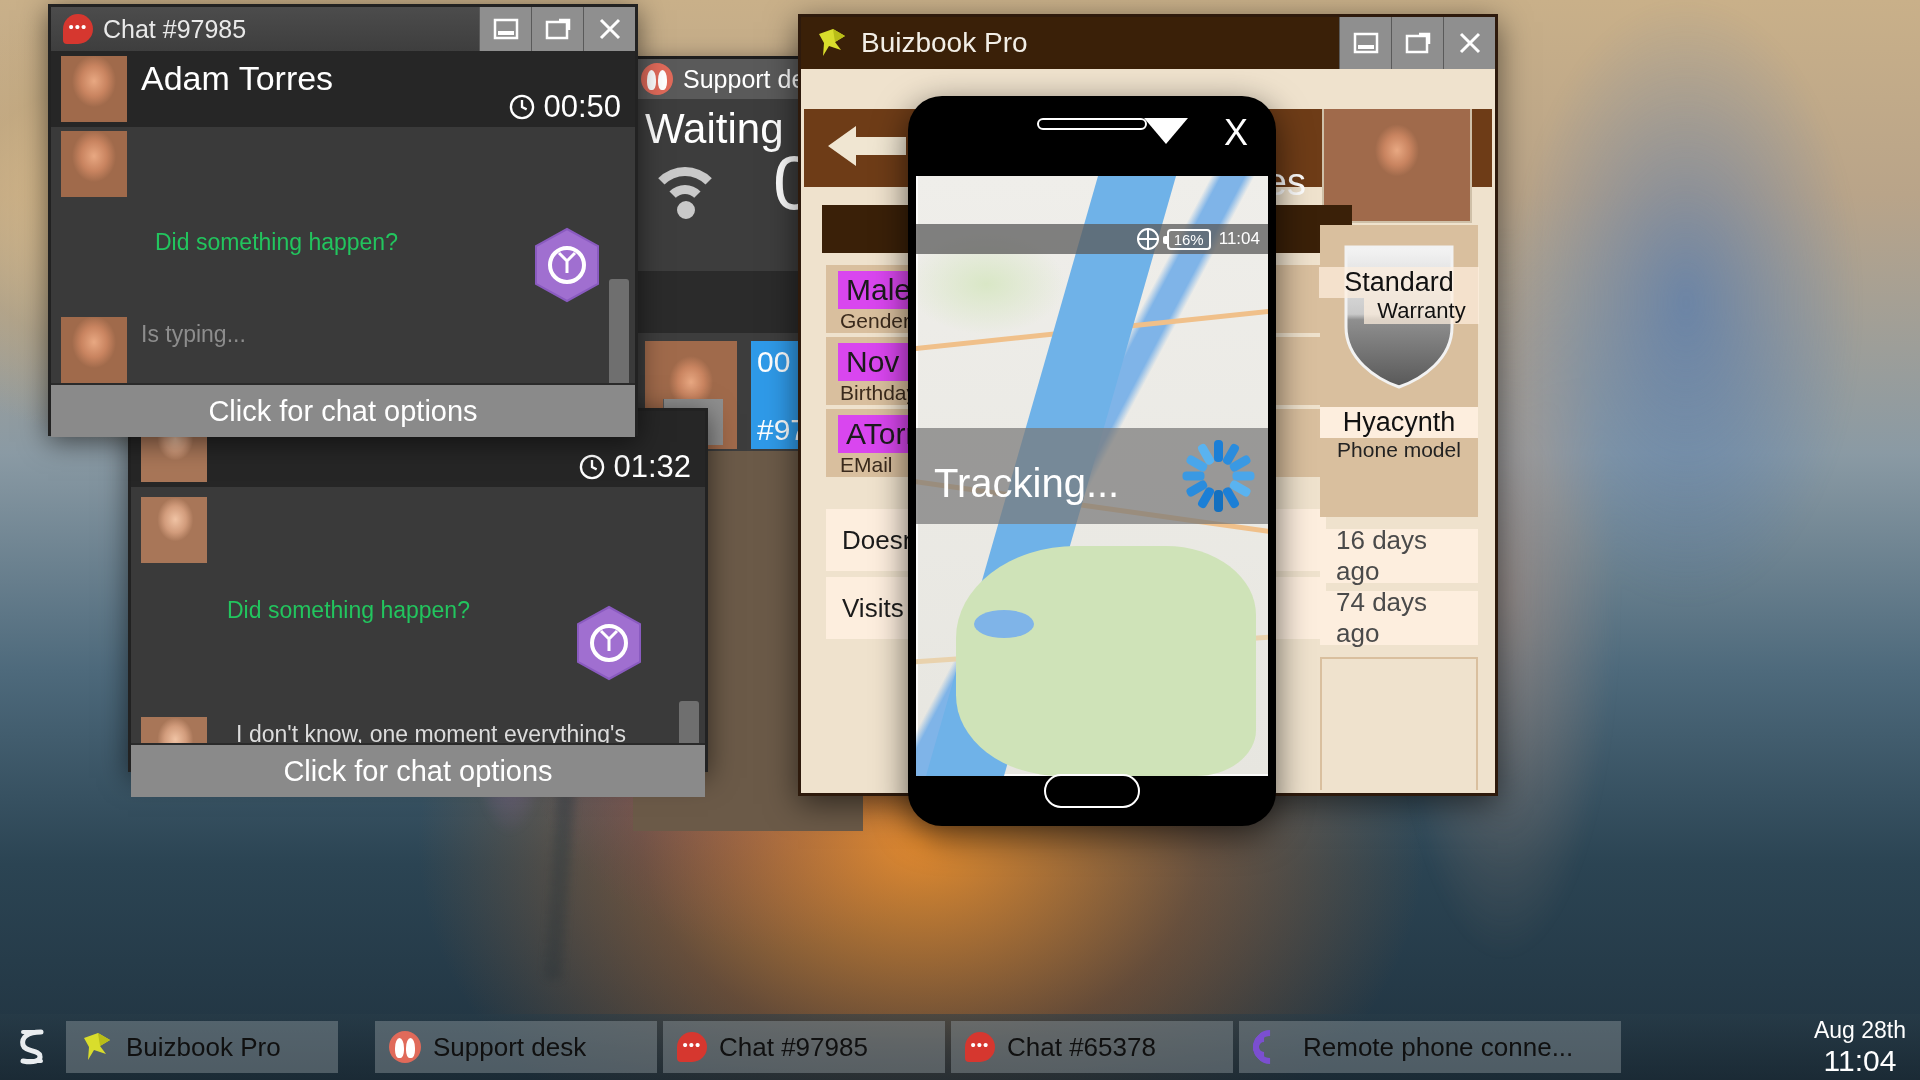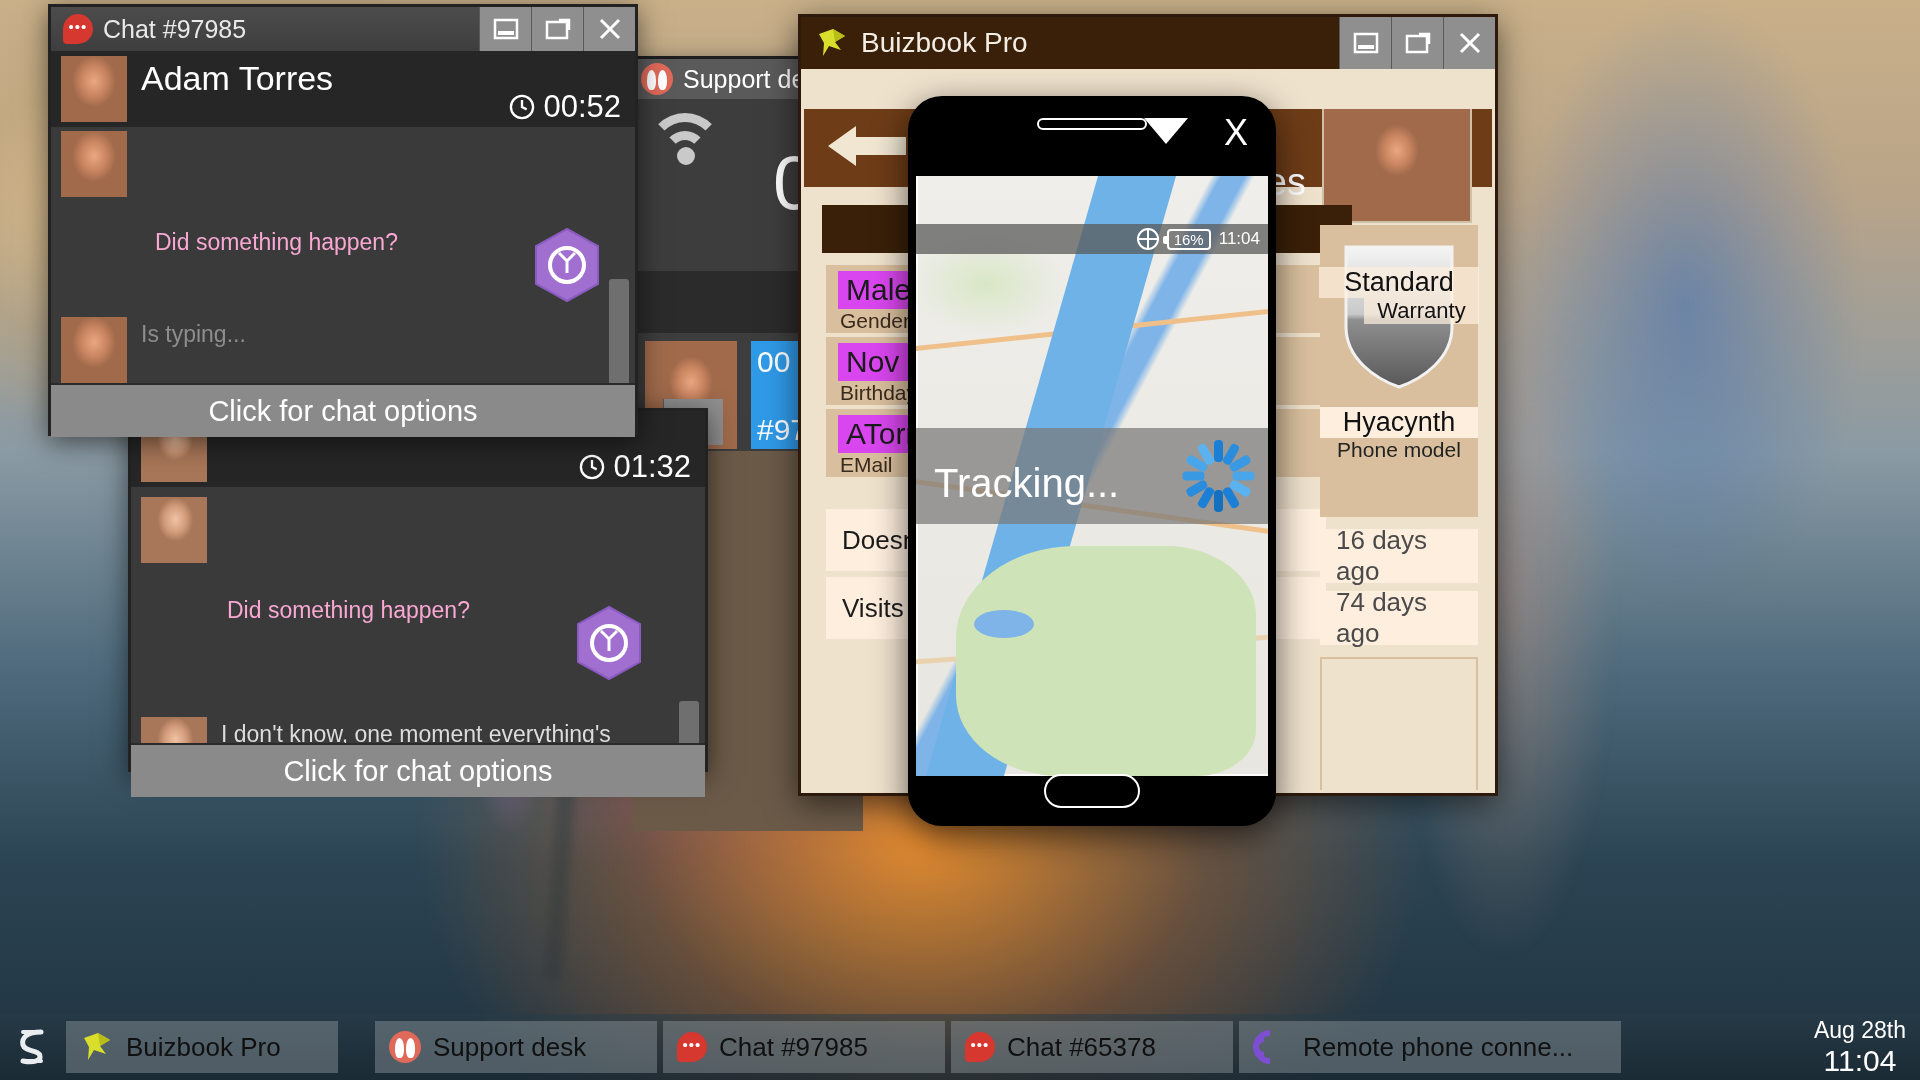--- a/index.html
+++ b/index.html
@@ -66,24 +66,24 @@
     display:flex; align-items:flex-start; background:#262626;
     padding:0; height:76px; position:relative;
   }
   .chat-head .avatar{ width:66px; height:66px; margin:5px 0 0 10px; flex:none; }
   .chat-head .cname{ color:#fff; font-size:34px; padding:8px 0 0 14px; }
   .chat-timer{
     position:absolute; right:14px; bottom:2px; color:#fff; font-size:31px;
     display:flex; align-items:center; gap:7px;
   }
   .chat-body{ position:relative; background:#3a3a3a; overflow:hidden; }
-  .msgrow{ display:flex; align-items:flex-start; gap:14px; padding:6px 0 0 10px; }
+  .msgrow{ display:flex; align-items:flex-start; gap:14px; padding:6px 0 0 10px;text-align:center; }
   .msgrow .avatar{ width:66px; height:66px; flex:none; }
   .msgtext{ font-size:23px; padding-top:4px; }
-  .msgtext.them{ color:#f9a8d4; }
+  .msgtext.them{ color:#22c55e; }
   .msgtext.typing{ color:#8d8d8d; }
   .msgtext.plain{ color:#dcdcdc; line-height:1.15; }
   .hexbadge{ position:absolute; width:68px; height:76px; }
   .scrollbar{
     position:absolute; right:6px; width:20px; background:#6f6f6f; border-radius:3px;
   }
   .chat-foot{
     height:54px; background:#8a8a8a; color:#fff; font-size:29px;
     display:flex; align-items:center; justify-content:center; cursor:pointer;
     border-top:2px solid #2a2a2a;
@@ -222,20 +222,21 @@
   <div class="flower"></div>
   <div class="stem"></div>
   <div class="rightblur"></div>
 </div>
 
 <div class="win" id="supportdesk" style="left:630px; top:56px; width:230px; height:700px;">
   <div class="sd-head">
     <span class="people-ico"></span>
     <span>Support des</span>
   </div>
+  <div class="sd-waiting">Waiting</div>
   <div class="wifi-ico">
     <i style="width:76px;height:76px;left:0;top:6px;"></i>
     <i style="width:44px;height:44px;left:16px;top:24px;"></i>
     <i style="width:16px;height:16px;left:30px;top:40px;border-bottom-color:#c9c9c9;border-left-color:#c9c9c9;border-right-color:#c9c9c9;"></i>
   </div>
   <div class="sd-zero" style="left:140px; top:92px;">0</div>
   <div class="sd-strip" style="left:0; top:212px; width:230px; height:62px;"></div>
   <div style="position:absolute; left:12px; top:282px; width:92px; height:108px;" class="face-m"></div>
   <div class="sd-tile" style="left:118px; top:282px; width:112px; height:108px;">
     <div style="padding:4px 6px;">00</div>
@@ -402,21 +403,21 @@
     </span>
   </div>
   <div class="chat-head">
     <div class="avatar face-m"></div>
     <div class="cname">Adam Torres</div>
     <div class="chat-timer">
       <svg width="28" height="28" viewBox="0 0 24 24">
         <circle cx="12" cy="12" r="9.5" fill="none" stroke="#fff" stroke-width="2"></circle>
         <path d="M12 6 L12 12 L16 14" stroke="#fff" stroke-width="2" fill="none"></path>
       </svg>
-      <span>00:52</span>
+      <span>00:50</span>
     </div>
   </div>
   <div class="chat-body" style="height:256px;">
     <div class="msgrow" style="padding-top:4px;">
       <div class="avatar face-m"></div>
     </div>
     <div style="padding:32px 0 0 104px;">
       <span class="msgtext them">Did something happen?</span>
     </div>
     <div class="hexbadge" style="right:34px; top:100px;">

